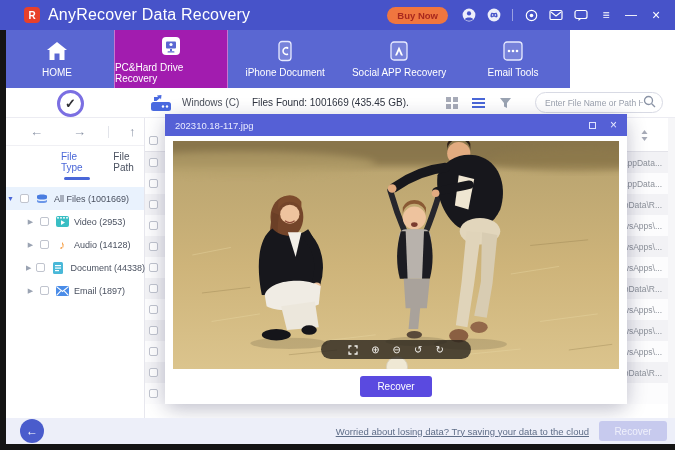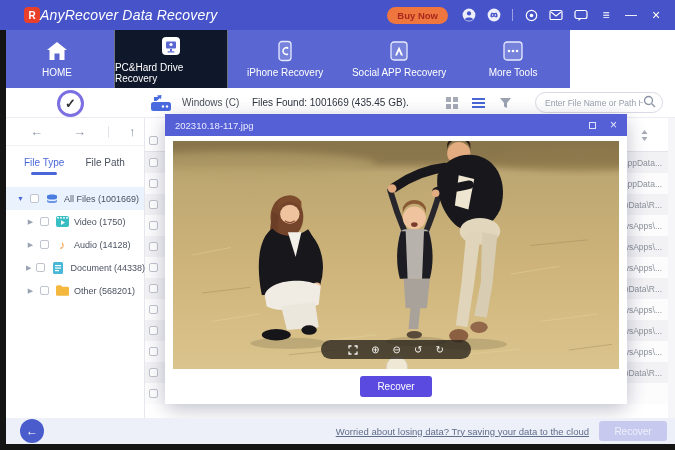--- a/index.html
+++ b/index.html
@@ -5,34 +5,34 @@
   * { margin:0; padding:0; box-sizing:border-box; }
   html,body { background:#d8d8d8; }
   body { font-family:"Liberation Sans", sans-serif; }
   .screen { position:relative; width:675px; height:450px; background:#fff; overflow:hidden; }
 
   
   .titlebar { position:absolute; left:0; top:0; width:675px; height:30px; background:#4753c9;
               display:flex; align-items:center; z-index:6; }
   .logo { width:16px; height:16px; margin-left:24px; border-radius:4px; background:#e8402a;
           color:#fff; font-size:10px; font-weight:bold; display:flex; align-items:center; justify-content:center; }
-  .app-title { color:#fff; font-size:14px; margin-left:0; letter-spacing:.2px;font-style:italic; }
+  .app-title { color:#fff; font-size:16px; margin-left:8px; letter-spacing:.2px; }
   .tb-spacer { flex:1; }
   .buy-now { background:#f0763f; color:#a8281e; font-weight:bold; font-size:9.5px; border:none;
              border-radius:9px; padding:3px 10px; margin-right:14px; cursor:pointer; }
   .tb-icons { display:flex; align-items:center; gap:11px; margin-right:12px; color:#fff; }
   .tb-ic { width:14px; height:14px; display:flex; align-items:center; justify-content:center; font-size:12px; color:#fff; }
   .tb-sep { width:1px; height:12px; background:rgba(255,255,255,.45); }
   .glyph-btn { font-size:12px; line-height:1; color:#fff; }
 
   
   .navbar { position:absolute; left:0; top:30px; width:570px; height:58px; background:#5a67d2; display:flex; }
   .nav-tab { width:135px; display:flex; flex-direction:column; align-items:center; justify-content:center;
              gap:5px; color:#fff; cursor:pointer; }
-  .nav-tab.active { background:#0f172a; border-left:1px solid rgba(255,255,255,.4); border-right:1px solid rgba(255,255,255,.4); }
+  .nav-tab.active { background:#a21caf; border-left:1px solid rgba(255,255,255,.4); border-right:1px solid rgba(255,255,255,.4); }
   .nav-label { font-size:10px; }
   .nav-ic { height:22px; display:flex; align-items:center; justify-content:center; }
 
   
   .toolbar { position:absolute; left:0; top:88px; width:675px; height:30px; background:#fff;
              border-bottom:1px solid #ececf2; z-index:2; }
   .scan-check { position:absolute; left:57px; top:2px; width:27px; height:27px; border-radius:50%;
                 border:3px solid #7b6fe2; background:#fff; display:flex; align-items:center; justify-content:center;
                 color:#2f2f35; font-size:13px; font-weight:bold; }
   .drive-ic { position:absolute; left:148px; top:5px; }
@@ -47,32 +47,32 @@
 
   
   .sidebar { position:absolute; left:6px; top:118px; width:139px; height:300px; background:#fff;
              border-right:1px solid #e7e7ee; z-index:1; }
   .side-nav { height:28px; display:flex; align-items:center; gap:0; border-bottom:1px solid #f0f0f4;
               color:#8a93a5; font-size:13px; }
   .side-nav span { cursor:pointer; }
   .sn-back { margin-left:24px; } .sn-fwd { margin-left:30px; }
   .sn-sep { width:1px; height:12px; background:#e2e4ea; margin-left:22px; }
   .sn-up { margin-left:20px; }
-  .side-tabs { height:32px; display:flex; align-items:center; font-size:10px; }
+  .side-tabs { height:32px; display:flex; align-items:center; font-size:10px;padding-left:37px; }
   .stab { cursor:pointer; position:relative; }
   .stab.active { color:#4a67d8; } .stab.idle { color:#4a5160; }
   .stab1 { margin-left:18px; } .stab2 { margin-left:21px; }
   .stab.active::after { content:""; position:absolute; left:50%; transform:translateX(-50%); bottom:-7px;
                         width:26px; height:3px; border-radius:2px; background:#4a67d8; }
   .tree { margin-top:9px; }
   .tree-row { height:23px; display:flex; align-items:center; cursor:pointer; }
   .tree-row.selected { background:#e9f2fd; }
   .tree-row .arr { width:9px; font-size:7px; color:#9aa3b2; text-align:center; }
   .tree-row.selected .arr { color:#4a67d8; }
-  .tr-root { padding-left:10px; } .tr-child { padding-left:20px; }
+  .tr-root { } .tr-child { padding-left:20px; }
   .tcb { width:9px; height:9px; border:1px solid #c0c4ce; border-radius:2px; background:#fff; margin-left:5px; flex:none; }
   .ticon { width:14px; height:13px; margin-left:6px; display:flex; align-items:center; justify-content:center; flex:none; }
   .tlabel { font-size:9px; color:#4a5160; margin-left:5px; white-space:nowrap; }
   .note-ic { color:#f59a3e; font-size:12px; font-weight:bold; line-height:1; }
 
   
   .filelist { position:absolute; left:145px; top:118px; width:523px; height:300px; background:#fff; z-index:1; }
   .fl-header { height:34px; border-bottom:1px solid #e3e3e9; display:flex; align-items:flex-end;
                justify-content:space-between; padding:0 20px 6px 4px; }
   .rcb { width:9px; height:9px; border:1px solid #c0c4ce; border-radius:2px; background:#fff; flex:none; }
@@ -191,41 +191,41 @@
       <span class="nav-label">PC&amp;Hard Drive Recovery</span>
     </div>
     <div class="nav-tab">
       <span class="nav-ic">
         <svg width="16" height="22" viewBox="0 0 16 22">
             <rect x="2" y="1.5" width="12" height="19" rx="3" fill="rgba(255,255,255,.18)" stroke="#e7eaff" stroke-width="1.3"></rect>
             <path d="M11 8 A3.4 3.4 0 1 0 11 14" fill="none" stroke="#fff" stroke-width="1.5"></path>
             <path d="M11 6.6 L11.3 9 L9 8.6 Z" fill="#fff"></path>
           </svg>
       </span>
-      <span class="nav-label">iPhone Recovery</span>
+      <span class="nav-label">iPhone Document</span>
     </div>
     <div class="nav-tab">
       <span class="nav-ic">
         <svg width="20" height="22" viewBox="0 0 20 22">
             <rect x="2" y="2" width="16" height="18" rx="3" fill="rgba(255,255,255,.18)" stroke="#e7eaff" stroke-width="1.3"></rect>
             <path d="M10 6.5 L14 15.5 L12 15.5 L10 11 L8 15.5 L6 15.5 Z" fill="#fff"></path>
           </svg>
       </span>
       <span class="nav-label">Social APP Recovery</span>
     </div>
     <div class="nav-tab">
       <span class="nav-ic">
         <svg width="22" height="22" viewBox="0 0 22 22">
             <rect x="2" y="2" width="18" height="18" rx="3" fill="rgba(255,255,255,.18)" stroke="#e7eaff" stroke-width="1.3"></rect>
             <circle cx="7" cy="11" r="1.3" fill="#fff"></circle>
             <circle cx="11" cy="11" r="1.3" fill="#fff"></circle>
             <circle cx="15" cy="11" r="1.3" fill="#fff"></circle>
           </svg>
       </span>
-      <span class="nav-label">More Tools</span>
+      <span class="nav-label">Email Tools</span>
     </div>
   </div>
 
   <div class="toolbar">
     <div class="scan-check">
         <span>✓</span>
       </div>
     <span class="drive-ic">
       <svg width="26" height="20" viewBox="0 0 26 20">
           <path d="M6 8 L6 4 L10 4 L9 2.5 L13.5 2 L13 6.5 L12 5 L8.5 8 Z" fill="#4a6ae0"></path>
@@ -301,21 +301,21 @@
         <span class="ticon">
           <svg width="13" height="11" viewBox="0 0 13 11">
               <rect x="0" y="0" width="13" height="11" rx="2" fill="#39bec4"></rect>
               <rect x="1" y="1" width="2" height="1.6" fill="#fff" opacity=".8"></rect>
               <rect x="4" y="1" width="2" height="1.6" fill="#fff" opacity=".8"></rect>
               <rect x="7" y="1" width="2" height="1.6" fill="#fff" opacity=".8"></rect>
               <rect x="10" y="1" width="2" height="1.6" fill="#fff" opacity=".8"></rect>
               <path d="M5 4.2 L9 6.6 L5 9 Z" fill="#fff"></path>
             </svg>
         </span>
-        <span class="tlabel">Video (1750)</span>
+        <span class="tlabel">Video (2953)</span>
       </div>
 
       <div class="tree-row tr-child">
         <span class="arr">▶</span>
         <span class="tcb"></span>
         <span class="ticon">
             <span class="note-ic">♪</span>
           </span>
         <span class="tlabel">Audio (14128)</span>
       </div>
@@ -328,31 +328,33 @@
               <rect x="0" y="0" width="10" height="12" rx="1.5" fill="#49b8d8"></rect>
               <rect x="2" y="3" width="6" height="1.2" fill="#fff"></rect>
               <rect x="2" y="5.5" width="6" height="1.2" fill="#fff"></rect>
               <rect x="2" y="8" width="4" height="1.2" fill="#fff"></rect>
             </svg>
         </span>
         <span class="tlabel">Document (44338)</span>
       </div>
 
 
-
       <div class="tree-row tr-child">
         <span class="arr">▶</span>
         <span class="tcb"></span>
         <span class="ticon">
-          <svg width="13" height="11" viewBox="0 0 13 11">
-              <path d="M0 2 C0 1 .8 .2 1.8 .2 L5 .2 L6.3 1.8 L11.5 1.8 C12.4 1.8 13 2.5 13 3.4 L13 9.2 C13 10.1 12.4 10.8 11.5 10.8 L1.5 10.8 C.6 10.8 0 10.1 0 9.2 Z" fill="#f5b83e"></path>
+          <svg width="13" height="10" viewBox="0 0 13 10">
+              <rect x="0" y="0" width="13" height="10" rx="1.5" fill="#4a8ce8"></rect>
+              <path d="M.8 .8 L6.5 5.5 L12.2 .8" fill="none" stroke="#fff" stroke-width="1.1"></path>
+              <path d="M.8 9.2 L4.8 4.8 M12.2 9.2 L8.2 4.8" stroke="#fff" stroke-width="1.1"></path>
             </svg>
         </span>
-        <span class="tlabel">Other (568201)</span>
-      </div>
+        <span class="tlabel">Email (1897)</span>
+      </div>
+
 
     </div>
   </div>
 
   <div class="filelist">
     <div class="fl-header">
       <span class="rcb"></span>
       <span>
         <svg width="7" height="11" viewBox="0 0 7 11">
             <path d="M3.5 0 L6.5 4 L.5 4 Z" fill="#a7abb8"></path>

